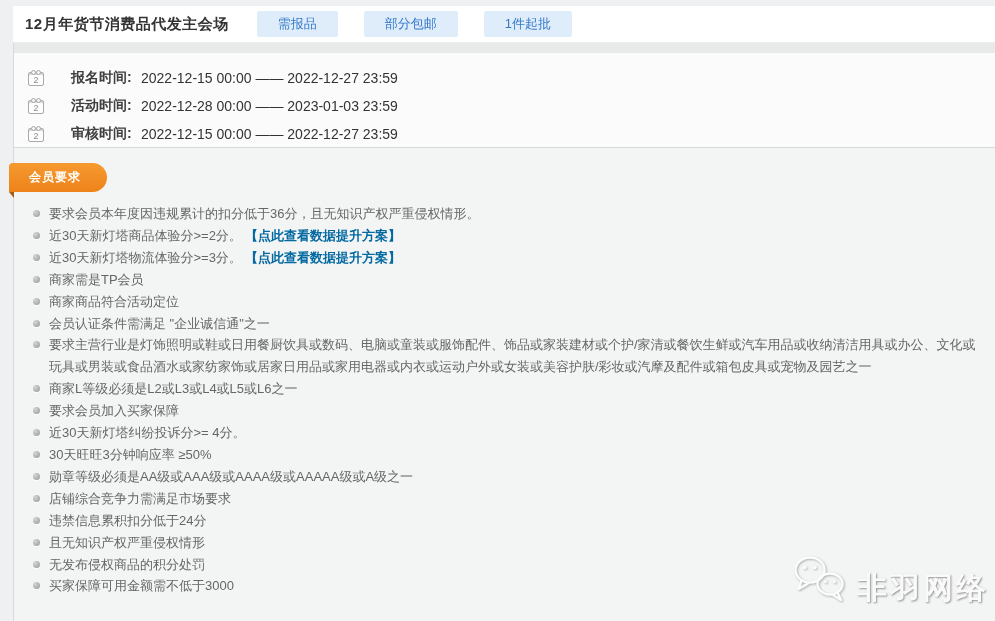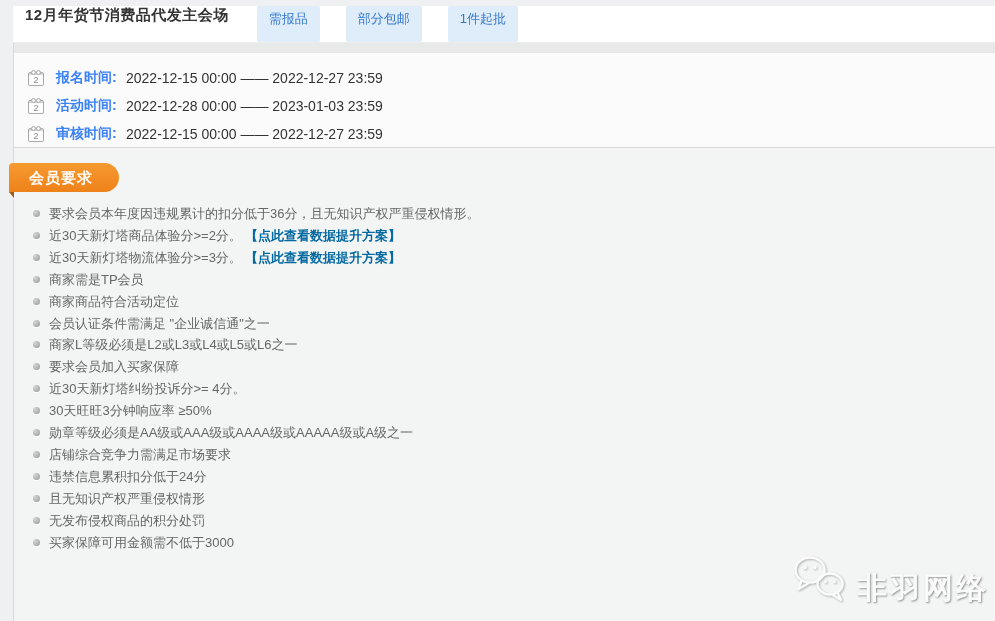--- a/index.html
+++ b/index.html
@@ -2,46 +2,46 @@
 <html><head>
 <meta charset="utf-8">
 <style>
   * { margin:0; padding:0; box-sizing:border-box; }
   html,body { width:995px; height:621px; }
   body { font-family:"Liberation Sans","DejaVu Sans",sans-serif; background:#eef0f0; }
   .page { position:relative; width:995px; height:621px; overflow:hidden; background:#eff0f1; }
 
   
   .titlebar { position:absolute; top:6px; left:13px; right:0; height:37px; background:#ffffff;
-              display:flex; padding-left:12px; border-bottom:1px solid #ededed; }
+              display:flex; align-items:center; padding-left:12px; border-bottom:1px solid #ededed; }
   .page-title { font-size:15px; font-weight:bold; color:#333; letter-spacing:0.5px; }
   .badges { display:flex; margin-left:28px; gap:26px; }
-  .badge { background:#dfecfa; color:#3579cb; font-size:13px; padding:4px 12px; border-radius:2px; }
+  .badge { background:#dfecfa; color:#3579cb; font-size:13px; padding:4px 21px; border-radius:2px; }
 
   
   .content-frame { position:absolute; top:43px; left:13px; right:0; bottom:0;
                    border-left:1px solid #d9d9d9; background:#f3f4f4; }
   .band { position:absolute; top:0; left:0; right:0; height:10px; background:#e8eaea; }
 
   
   .schedule { position:absolute; top:10px; left:0; right:0; height:95px; background:#fbfbfc;
               border-bottom:1px solid #d8d8d8; padding:11px 0 0 14px; }
   .sched-row { display:flex; align-items:center; height:28px; }
   .cal { position:relative; width:16px; height:14px; border:1px solid #a9a9a9; border-radius:2px;
          background:#fdfdfd; box-shadow:inset 0 2px 0 #d6d6d6; text-align:center;
          font-size:9px; color:#8a8a8a; line-height:15px; margin-top:2px; }
   .cal::before, .cal::after { content:""; position:absolute; top:-3px; width:3px; height:3px;
          border:1px solid #a9a9a9; border-radius:50%; background:#f5f5f5; }
   .cal::before { left:2px; } .cal::after { right:2px; }
-  .sched-label { margin-left:12px; font-size:14px; font-weight:bold; color:#3b82f6; width:68px; }
+  .sched-label { margin-left:27px; font-size:14px; font-weight:bold; color:#404040; width:68px; }
   .sched-value { margin-left:2px; font-size:14px; color:#333; }
 
   
   .ribbon { position:absolute; top:163px; left:9px; height:29px; padding:0 26px 0 20px;
-            background:linear-gradient(#f59a30,#ee821a); color:#fff; font-size:15px; font-weight:bold;
+            background:linear-gradient(#f59a30,#ee821a); color:#fff; font-size:12px; font-weight:bold;
             line-height:29px; border-radius:4px 15px 15px 0; letter-spacing:1px; }
   .ribbon-fold { position:absolute; top:192px; left:9px; width:0; height:0;
             border-top:6px solid #a35c12; border-left:5px solid transparent; }
 
   .req-list { position:absolute; top:203px; left:33px; right:8px; list-style:none; }
   .req-list li { position:relative; padding-left:16px; font-size:13px; color:#666;
                  line-height:21.9px; }
   .req-list li::before { content:""; position:absolute; left:0; top:7px; width:7px; height:7px;
                  border-radius:50%; background:radial-gradient(circle at 32% 30%, #d4d4d4, #979797);
                  box-shadow:0 1px 1px rgba(255,255,255,.9); }
@@ -93,20 +93,21 @@
   <div class="ribbon">会员要求</div>
   <div class="ribbon-fold"></div>
 
   <ul class="req-list">
     <li><span>要求会员本年度因违规累计的扣分低于36分，且无知识产权严重侵权情形。</span><a class="req-link"></a></li>
     <li><span>近30天新灯塔商品体验分&gt;=2分。</span><a class="req-link">【点此查看数据提升方案】</a></li>
     <li><span>近30天新灯塔物流体验分&gt;=3分。</span><a class="req-link">【点此查看数据提升方案】</a></li>
     <li><span>商家需是TP会员</span></li>
     <li><span>商家商品符合活动定位</span></li>
     <li><span>会员认证条件需满足 "企业诚信通"之一</span></li>
+    <li><span>要求主营行业是灯饰照明或鞋或日用餐厨饮具或数码、电脑或童装或服饰配件、饰品或家装建材或个护/家清或餐饮生鲜或汽车用品或收纳清洁用具或办公、文化或玩具或男装或食品酒水或家纺家饰或居家日用品或家用电器或内衣或运动户外或女装或美容护肤/彩妆或汽摩及配件或箱包皮具或宠物及园艺之一</span></li>
     <li><span>商家L等级必须是L2或L3或L4或L5或L6之一</span></li>
     <li><span>要求会员加入买家保障</span></li>
     <li><span>近30天新灯塔纠纷投诉分&gt;= 4分。</span></li>
     <li><span>30天旺旺3分钟响应率 ≥50%</span></li>
     <li><span>勋章等级必须是AA级或AAA级或AAAA级或AAAAA级或A级之一</span></li>
     <li><span>店铺综合竞争力需满足市场要求</span></li>
     <li><span>违禁信息累积扣分低于24分</span></li>
     <li><span>且无知识产权严重侵权情形</span></li>
     <li><span>无发布侵权商品的积分处罚</span></li>
     <li><span>买家保障可用金额需不低于3000</span></li>

